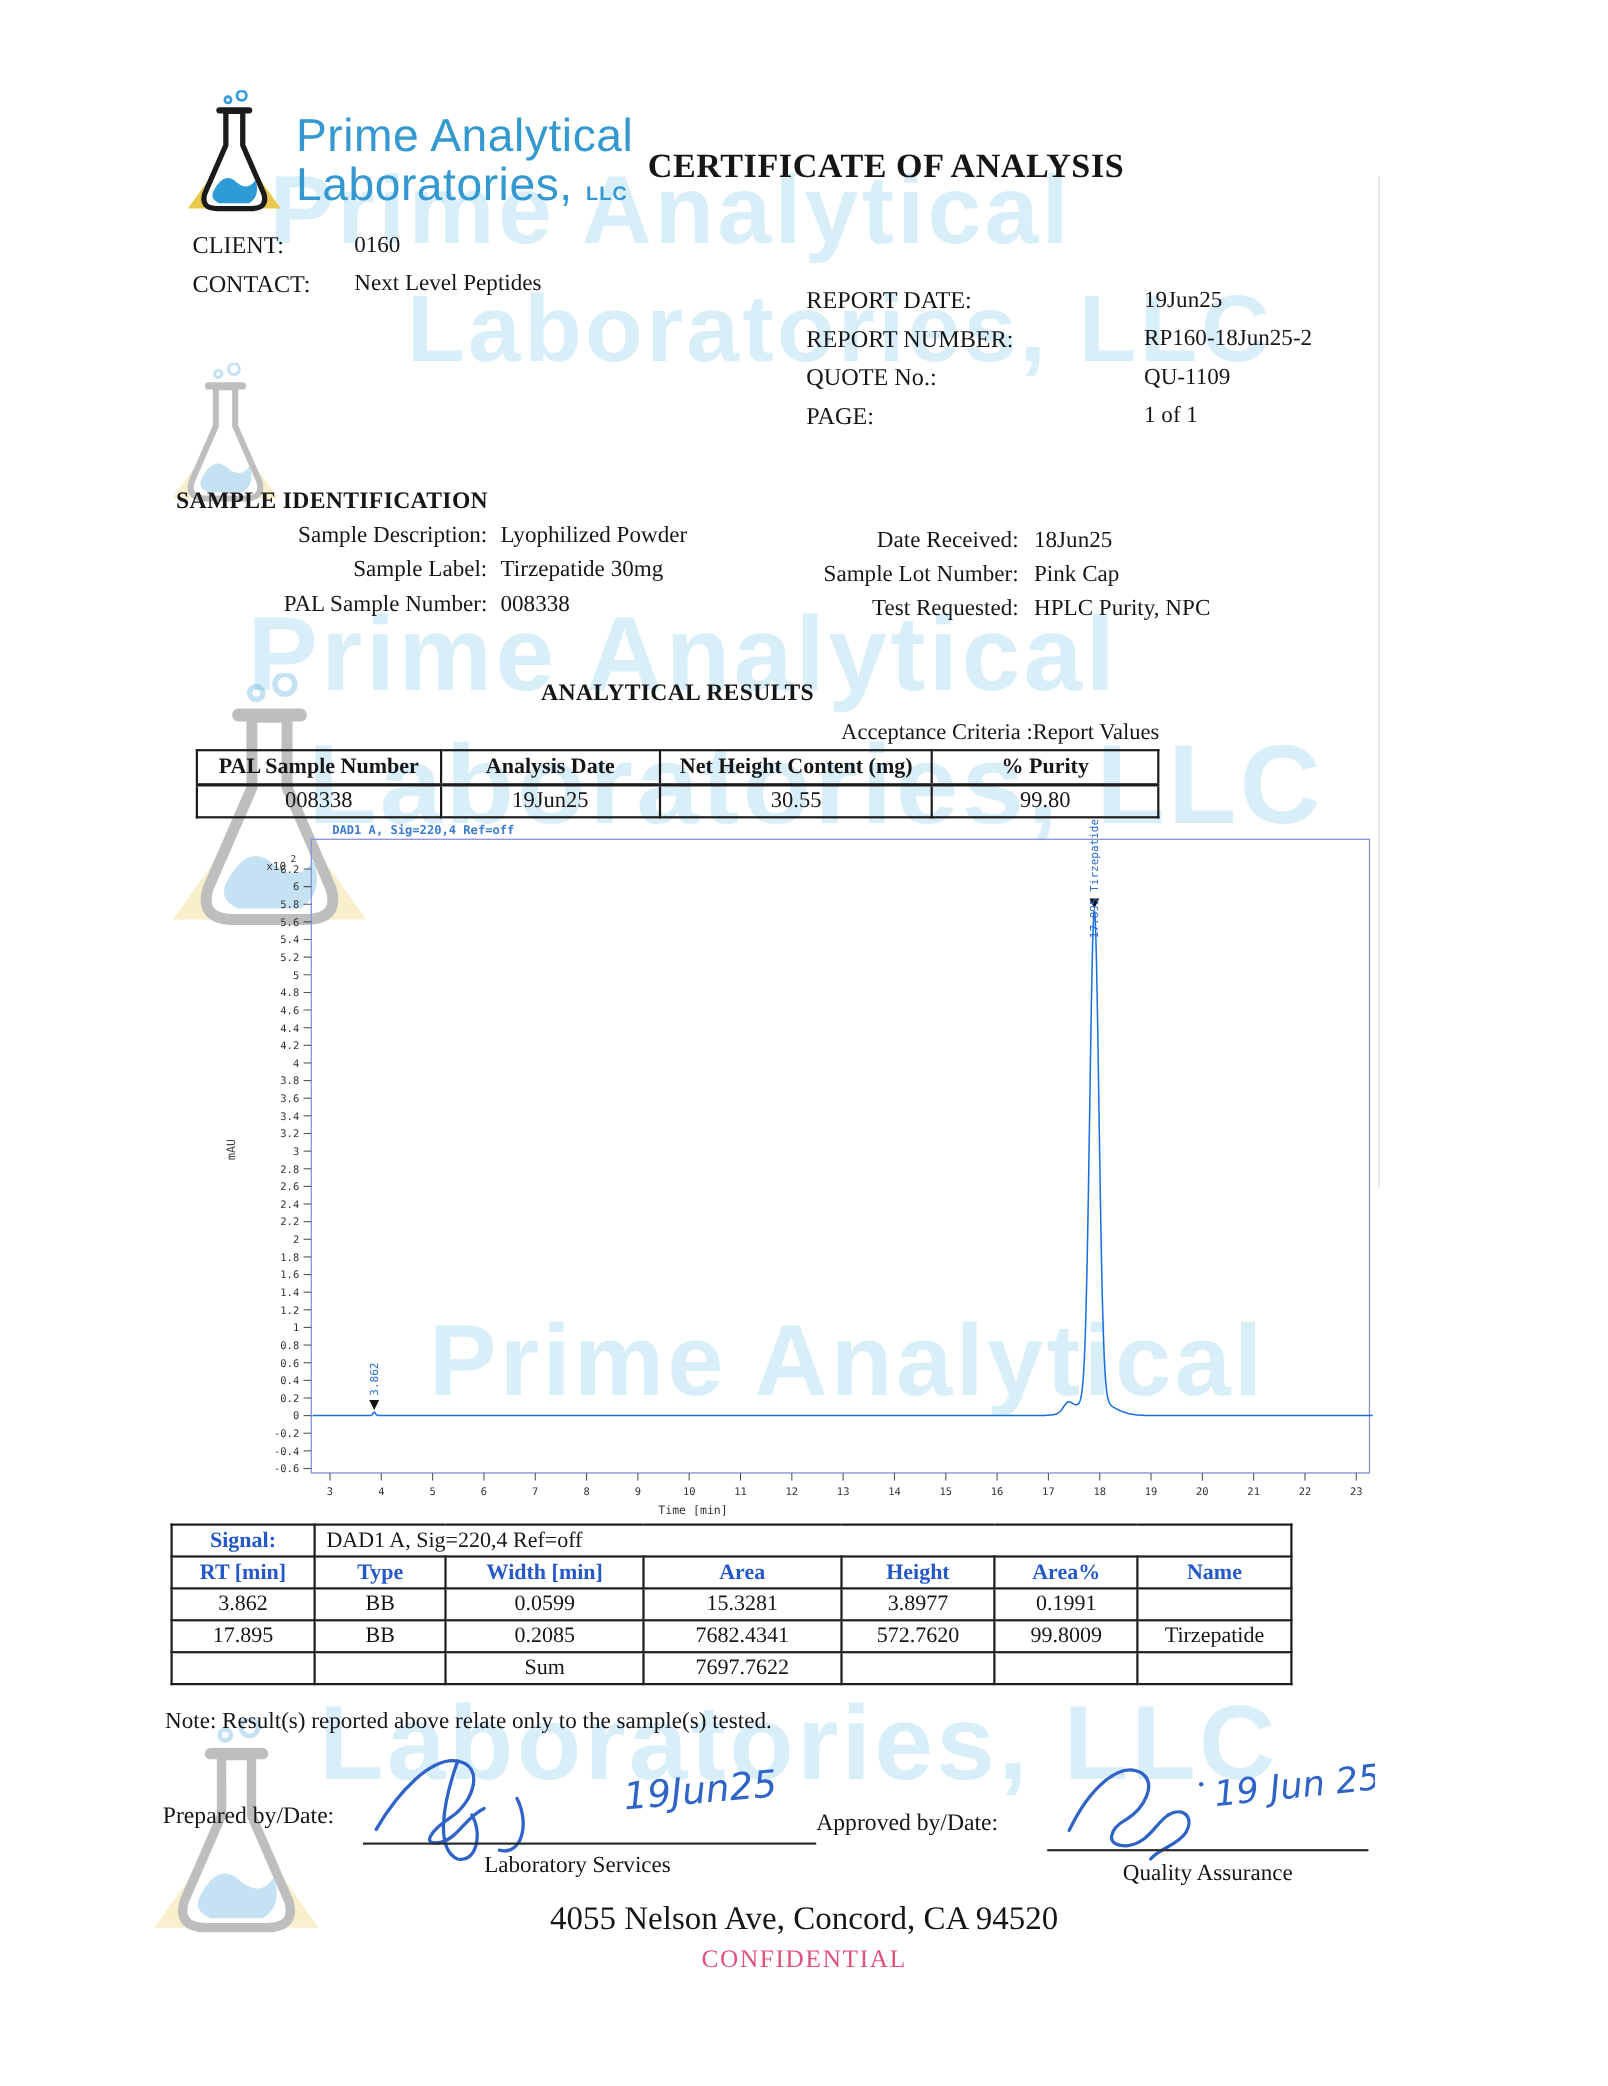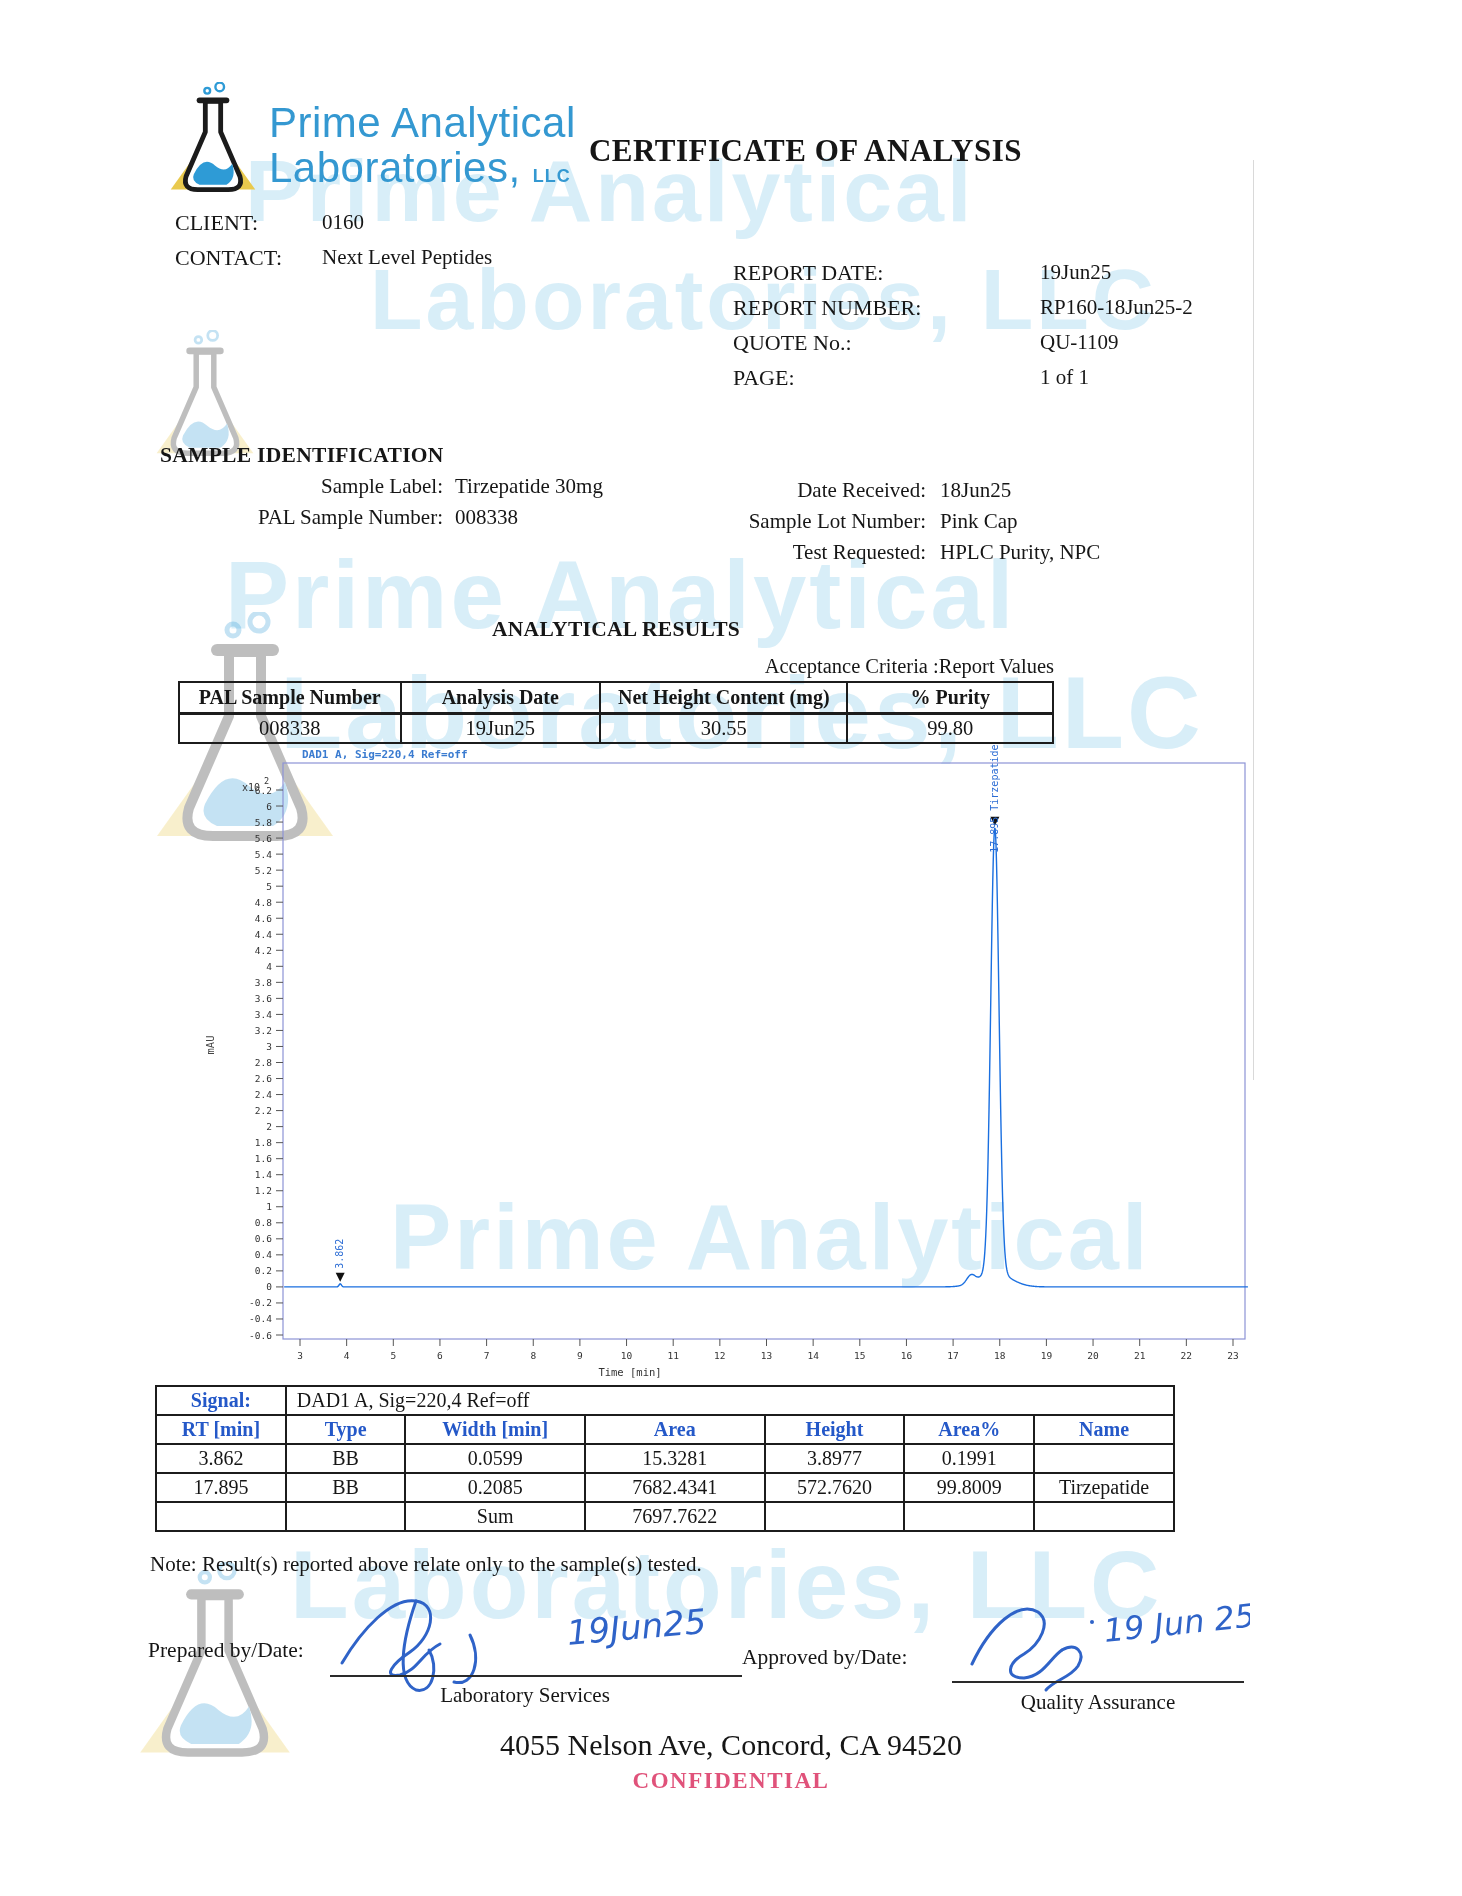--- a/index.html
+++ b/index.html
@@ -43,21 +43,21 @@
   .pk-signal-label{color:#2458c8;font-weight:bold;font-size:20px;text-align:center}
   .pk-signal-value{text-align:left !important;padding-left:10px !important;font-size:20px}
   .note-line{font-size:21px}
   
   .sig-label{font-size:21.5px}
   .sig-line{position:absolute;height:2px;background:#2a2a2a;z-index:2}
   .sig-role{font-size:21px;text-align:center}
   
   .footer{text-align:center}
   .footer-line{font-size:30px}
-  .confidential{margin-top:6px;font-size:23px;font-weight:bold;letter-spacing:1.5px;color:#e0527a}
+  .confidential{margin-top:6px;font-size:23px;font-weight:normal;letter-spacing:1.5px;color:#e0527a}
   .fold-line{position:absolute;width:1px;background:#d9d9d9;z-index:3}
 </style>
 </head>
 <body>
 
 <svg width="0" height="0" style="position:absolute" aria-hidden="true">
   <defs>
     <g id="flaskg">
       <path d="M6,112 L36,70 L42,112 Z" fill="#e9c94d"></path>
       <path d="M94,112 L64,70 L58,112 Z" fill="#e9c94d"></path>
@@ -124,20 +124,24 @@
       <span class="kv-value">QU-1109</span>
     </div>
     <div class="kv-row">
       <span class="kv-label">PAGE:</span>
       <span class="kv-value">1 of 1</span>
     </div>
   </div>
 
 <div class="abs sec-heading" style="left:160px;top:443px">SAMPLE IDENTIFICATION</div>
 <div class="abs sid-left" style="left:163px;top:474px">
+    <div class="sid-row">
+      <span class="sid-label">Sample Description:</span>
+      <span class="sid-value">Lyophilized Powder</span>
+    </div>
     <div class="sid-row">
       <span class="sid-label">Sample Label:</span>
       <span class="sid-value">Tirzepatide 30mg</span>
     </div>
     <div class="sid-row">
       <span class="sid-label">PAL Sample Number:</span>
       <span class="sid-value">008338</span>
     </div>
   </div>
 <div class="abs sid-right" style="left:608px;top:478px">

